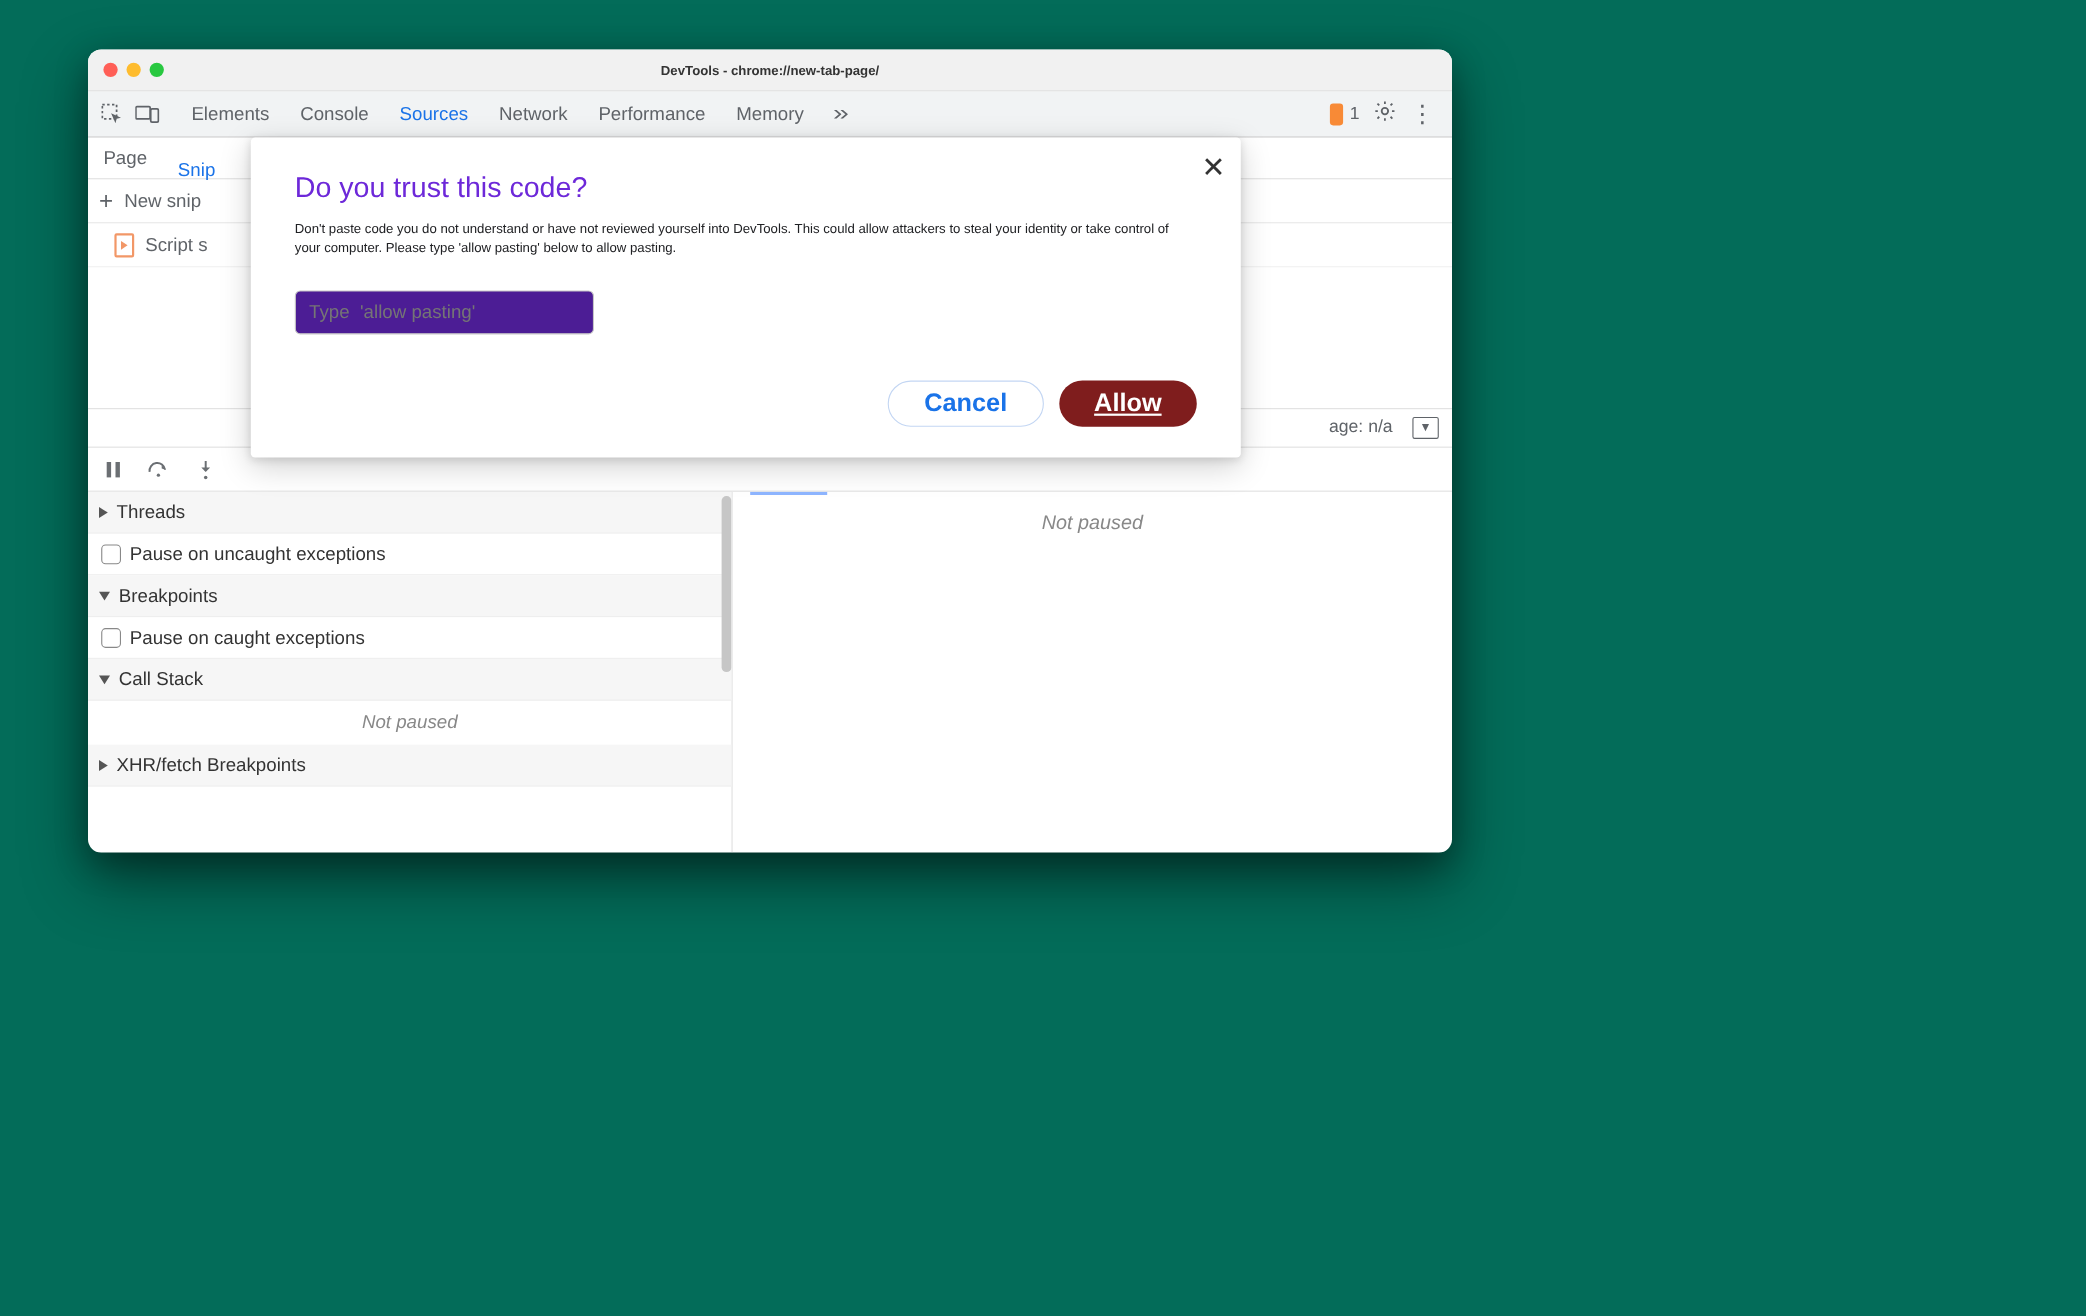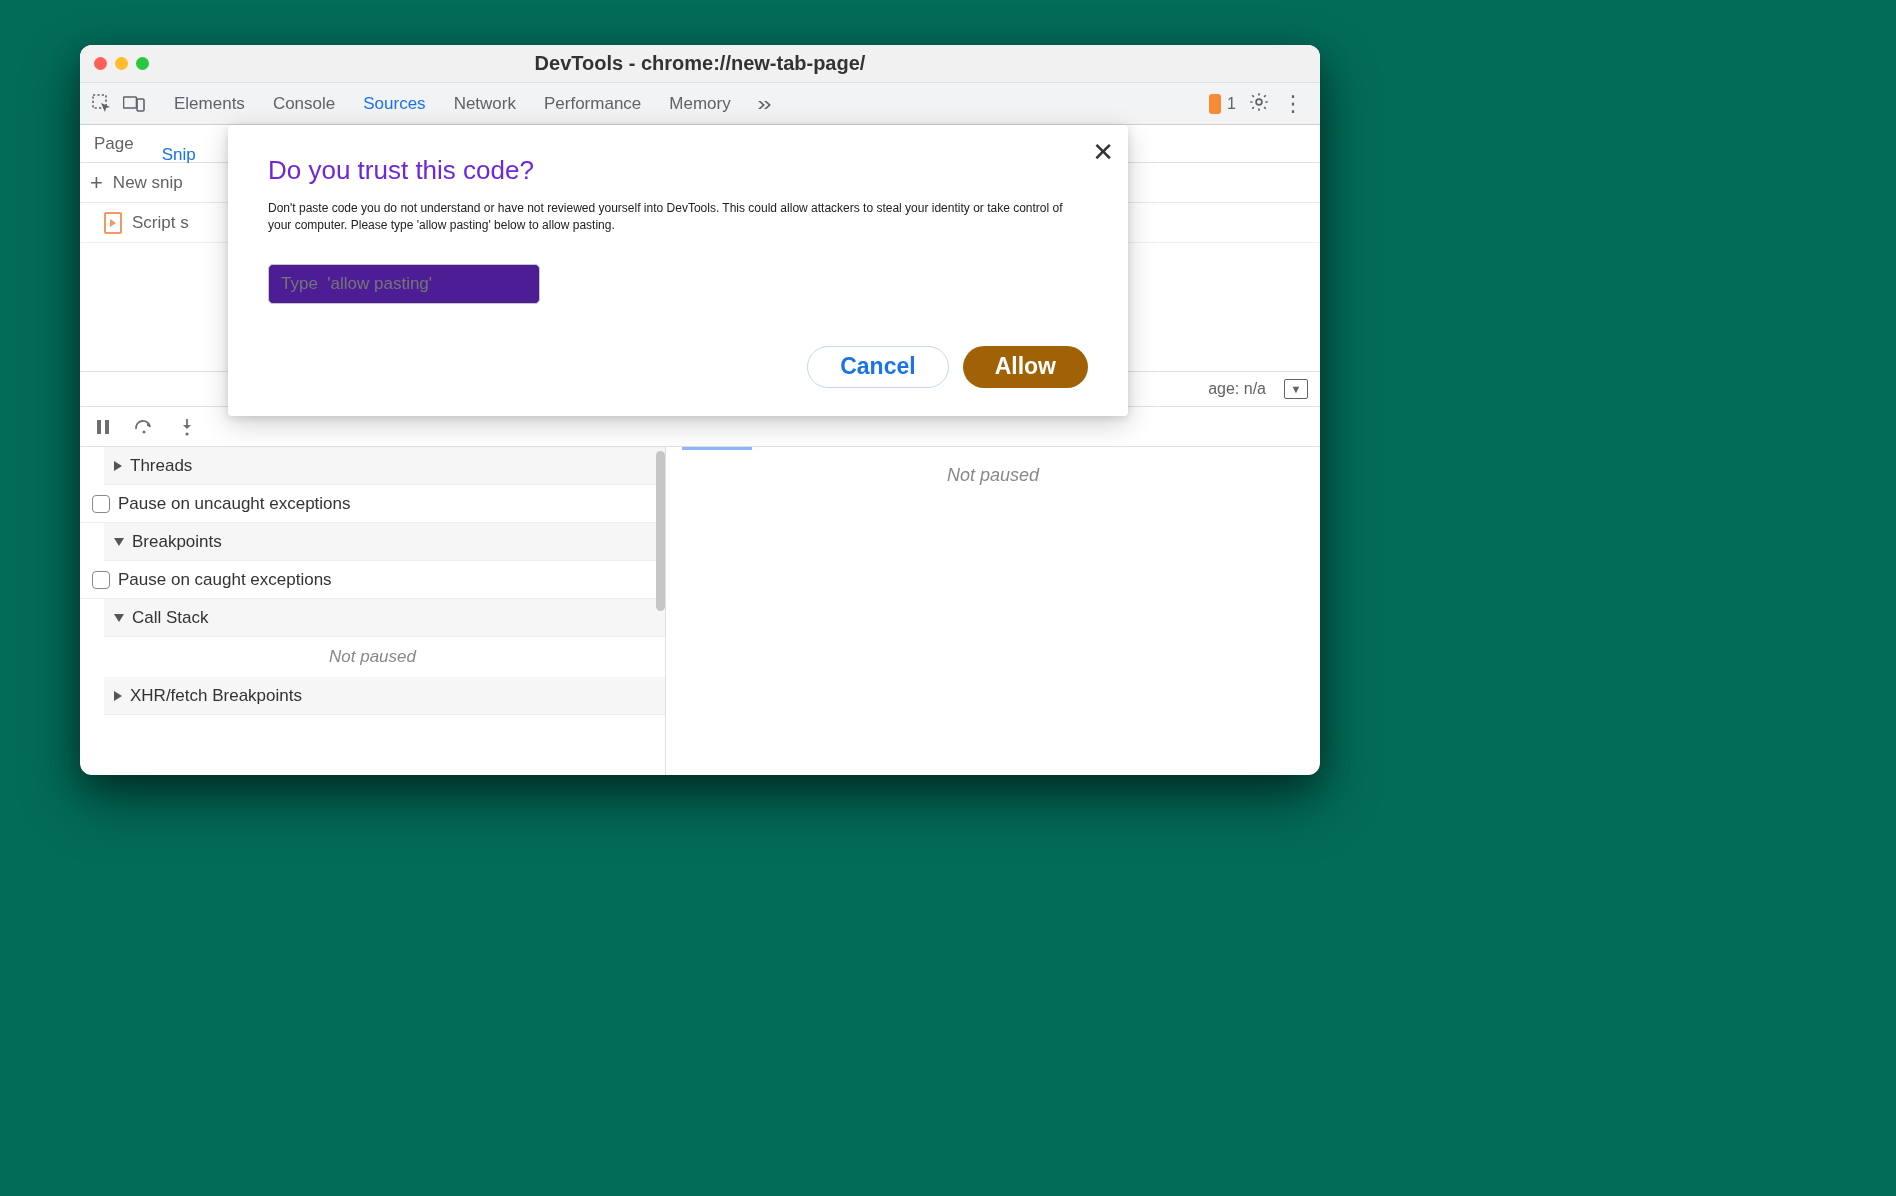--- a/index.html
+++ b/index.html
@@ -47,21 +47,21 @@
       border-radius: 50%;
     }
     .tl-red { background: #ff5f57; }
     .tl-yellow { background: #febc2e; }
     .tl-green { background: #28c840; }
     .titlebar-title {
       position: absolute;
       left: 0;
       right: 0;
       text-align: center;
-      font-size: 20px;
+      font-size: 12px;
       font-weight: 600;
       color: #333;
       pointer-events: none;
     }
     .toolbar {
       height: 42px;
       background: #f1f3f4;
       border-bottom: 1px solid #d0d0d0;
       display: flex;
       align-items: center;
@@ -249,21 +249,20 @@
       display: flex;
       align-items: center;
       padding: 0 10px;
       gap: 8px;
       font-size: 17px;
       color: #333;
       border-bottom: 1px solid #eee;
     }
     .panel-header {
       background: #f6f6f6;
-      margin-left: 24px;
     }
     .tri {
       width: 0;
       height: 0;
       display: inline-block;
     }
     .tri-right {
       border-left: 8px solid #555;
       border-top: 5px solid transparent;
       border-bottom: 5px solid transparent;
@@ -365,22 +364,23 @@
       align-items: center;
       cursor: pointer;
     }
     .btn-cancel {
       border: 1.5px solid #c3d6f3;
       color: #1a73e8;
       background: #fff;
     }
     .btn-allow {
       border: none;
-      background: #a16207;
+      background: #7f1d1d;
       color: #fff;
+      text-decoration: underline;
     }
     .chevron-more {
       font-size: 20px;
       color: #5f6368;
       transform: scaleX(1.3);
     }
   </style>
 </head>
 <body>
 

